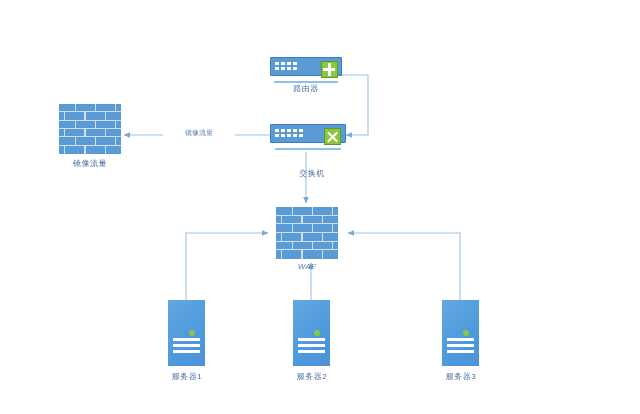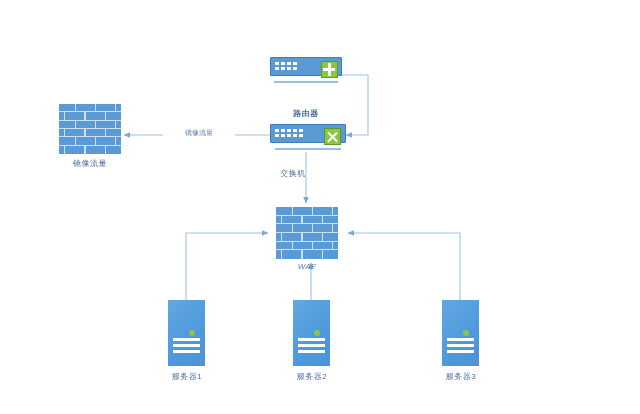--- a/index.html
+++ b/index.html
@@ -241,21 +241,21 @@
         <span></span>
       </div>
   </div>
   <div class="port">
     <div class="cross-v"></div>
     <div class="cross-h"></div>
   </div>
   <div class="gap"></div>
   <div class="base"></div>
 </div>
-<div class="label" style="left:266px; top:108px; width:80px;font-weight:bold;">路由器</div>
+<div class="label" style="left:266px; top:83px; width:80px;">路由器</div>
 
 <div class="dev node" style="left:270px; top:124px; width:76px; height:26px;">
   <div class="body"></div>
   <div class="dots">
     <div class="r">
         <span></span>
         <span></span>
         <span></span>
         <span></span>
         <span></span>
@@ -268,21 +268,21 @@
         <span></span>
       </div>
   </div>
   <div class="port">
     <div class="x1"></div>
     <div class="x2"></div>
   </div>
   <div class="gap"></div>
   <div class="base"></div>
 </div>
-<div class="label" style="left:253px; top:168px; width:80px;">交换机</div>
+<div class="label" style="left:272px; top:168px; width:80px;">交换机</div>
 
 <div class="brick node" style="left:59px; top:104px; width:62px; height:50px;">
   <div class="row">
       <i style="left:25%"></i>
       <i style="left:58%"></i>
       <i style="left:90%"></i>
     </div>
   <div class="row">
       <i style="left:8%"></i>
       <i style="left:41%"></i>

